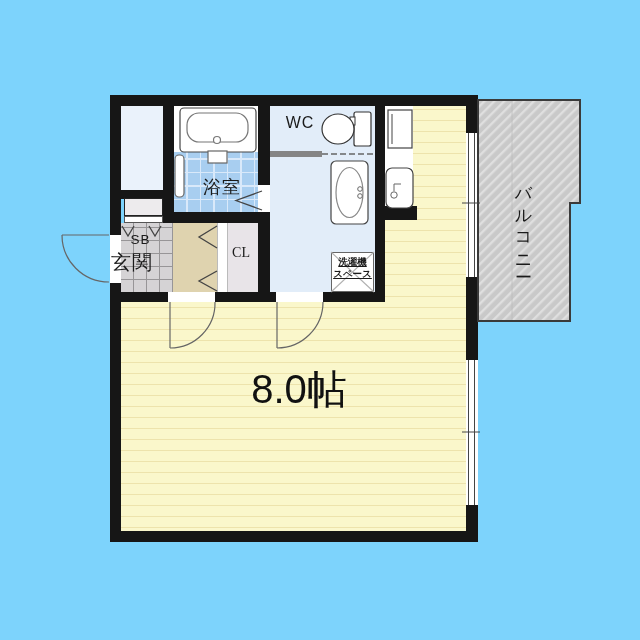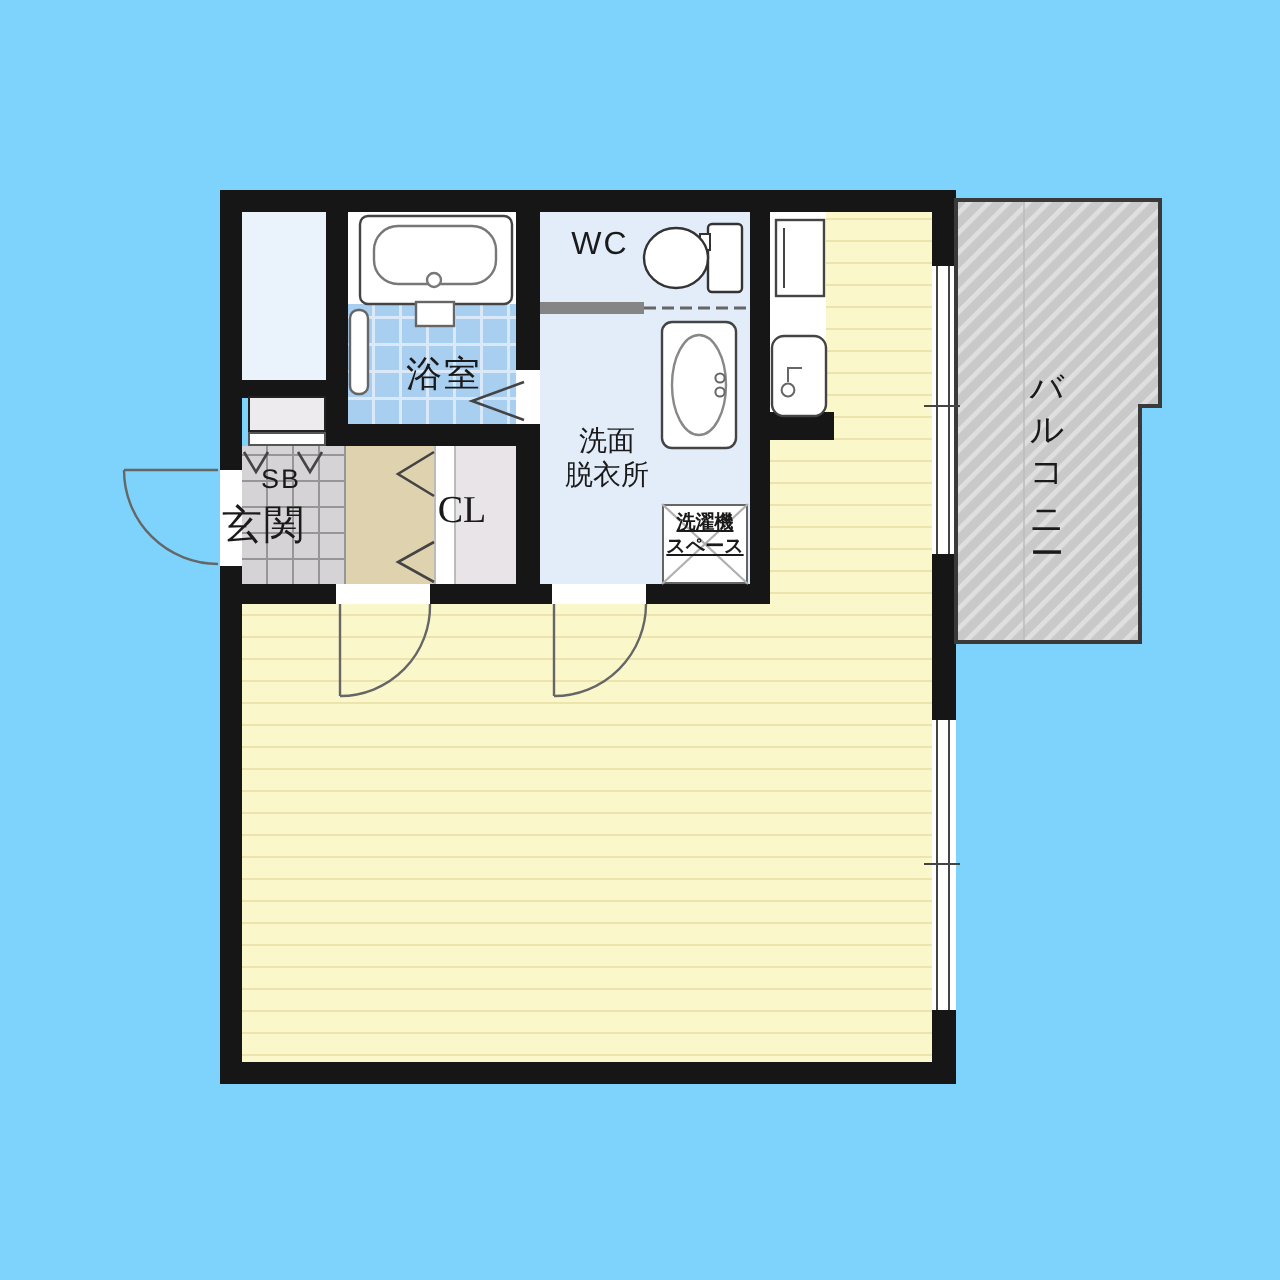--- a/index.html
+++ b/index.html
@@ -37,21 +37,21 @@
   .wall{background:#161616;}
   .gap{background:#FFFFFF;}
   
   .lbl{color:#1A1A1A;text-align:center;}
   .lbl-wc{left:280px;top:114px;width:40px;font-size:16px;letter-spacing:1px;}
   .lbl-bath{left:203px;top:175px;width:38px;font-size:18px;letter-spacing:1px;}
   .lbl-wash{left:276px;top:212px;width:55px;font-size:14px;line-height:17px;}
   .lbl-laundry{left:331px;top:256px;width:43px;font-size:9.5px;line-height:11.5px;font-weight:700;text-decoration:underline;}
   .lbl-sb{left:121px;top:199px;width:39px;font-size:13.5px;letter-spacing:1px;margin-top:33px;}
   .lbl-genkan{left:110px;top:249px;width:44px;font-size:20px;letter-spacing:1px;}
-  .lbl-cl{left:214px;top:245px;width:34px;font-size:19px;font-family:"Liberation Serif",serif;}
+  .lbl-cl{left:224px;top:245px;width:34px;font-size:14px;font-family:"Liberation Serif",serif;}
   .lbl-main{left:189px;top:367px;width:220px;font-size:40px;line-height:44px;color:#111;}
   .lbl-balcony{left:512px;top:148px;height:150px;font-size:17px;letter-spacing:4px;
     writing-mode:vertical-rl;}
 </style>
 </head>
 <body>
 
 <div class="plan">
 
   <div class="abs yellow-floor"></div>
@@ -169,28 +169,25 @@
       <line x1="474.5" y1="133" x2="474.5" y2="277"></line>
       <line x1="462" y1="203" x2="480" y2="203"></line>
       <line x1="468.5" y1="360" x2="468.5" y2="505"></line>
       <line x1="474.5" y1="360" x2="474.5" y2="505"></line>
       <line x1="462" y1="432" x2="480" y2="432"></line>
     </g>
   </svg>
 
   <div class="abs lbl lbl-wc">WC</div>
   <div class="abs lbl lbl-bath">浴室</div>
-  <div class="abs lbl lbl-wash">
-    <div>洗面</div>
-    <div>脱衣所</div>
-  </div>
   <div class="abs lbl lbl-laundry">
     <div>洗濯機</div>
     <div>スペース</div>
   </div>
   <div class="abs lbl lbl-sb">SB</div>
   <div class="abs lbl lbl-genkan">玄関</div>
   <div class="abs lbl lbl-cl">CL</div>
   <div class="abs lbl lbl-main">
+    <div>8.0帖</div>
   </div>
   <div class="abs lbl lbl-balcony">バルコニー</div>
 
 </div>
 
 </body></html>

